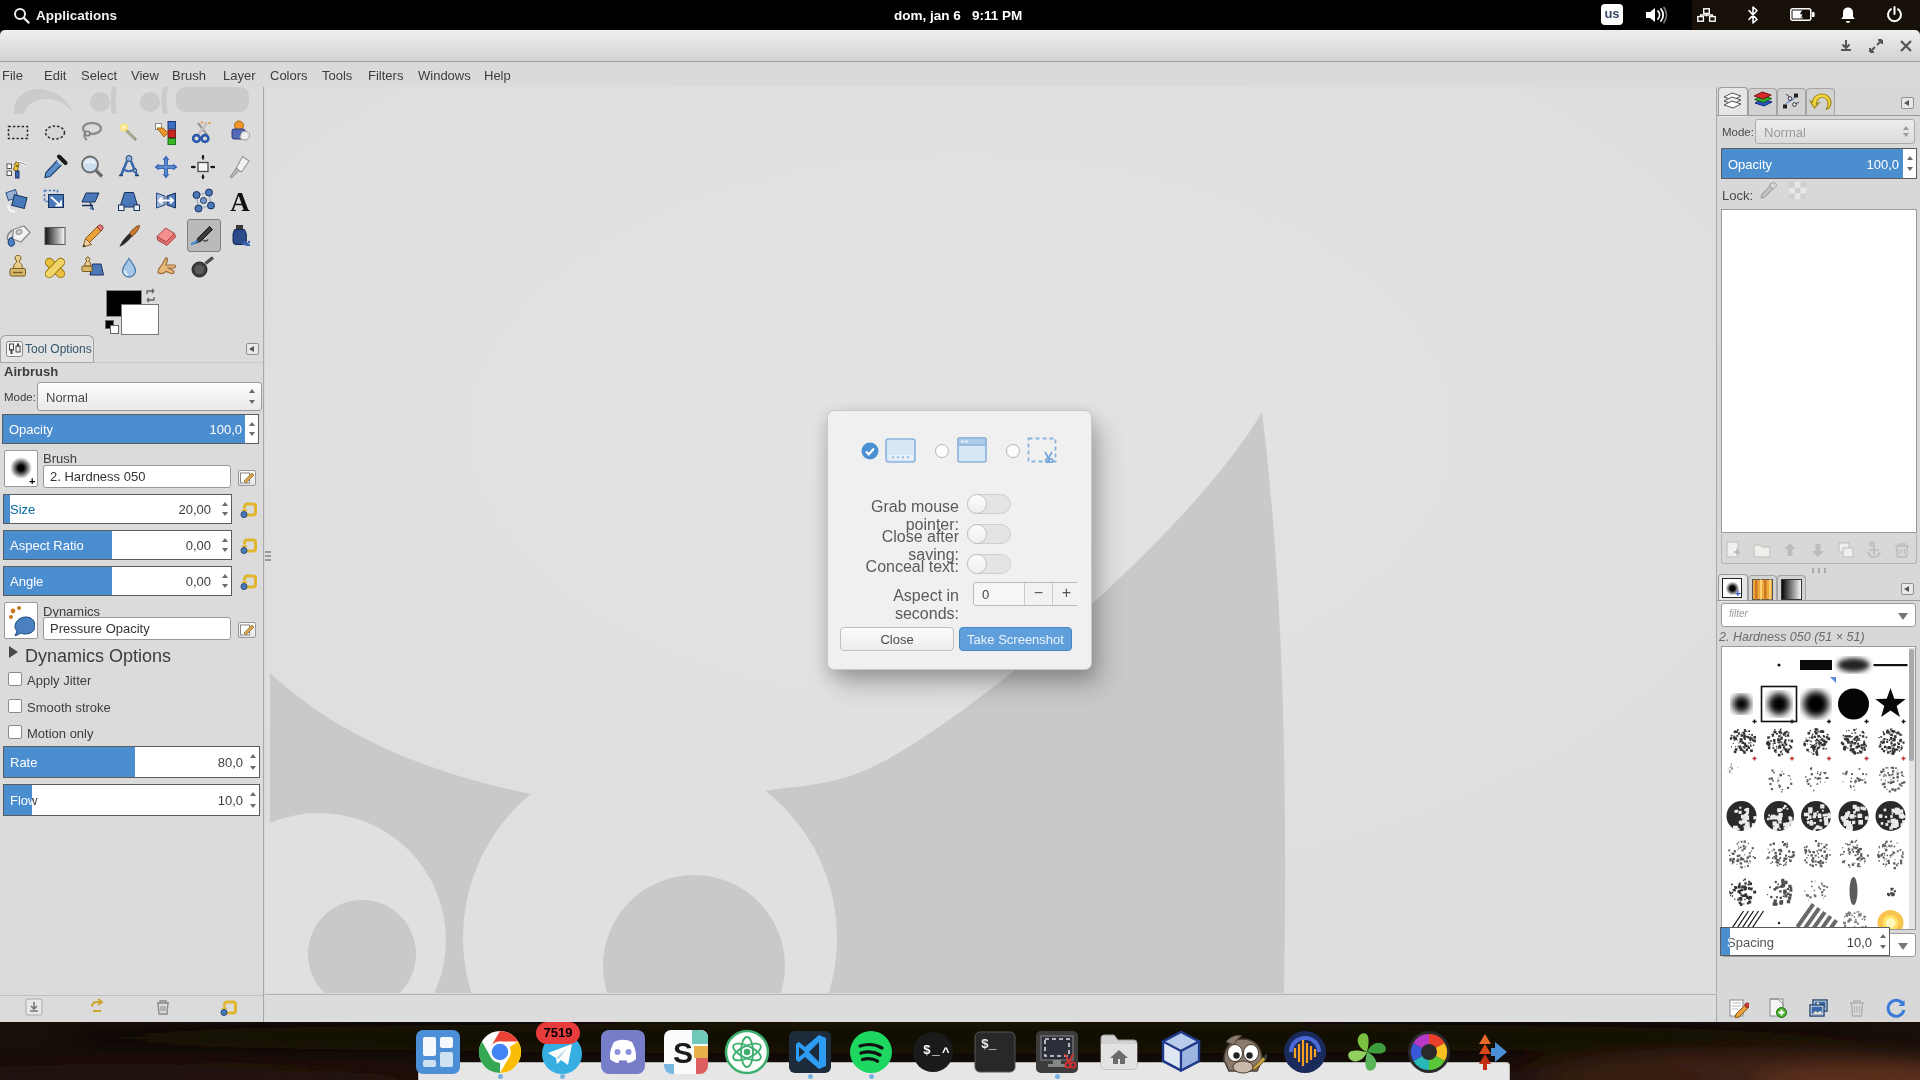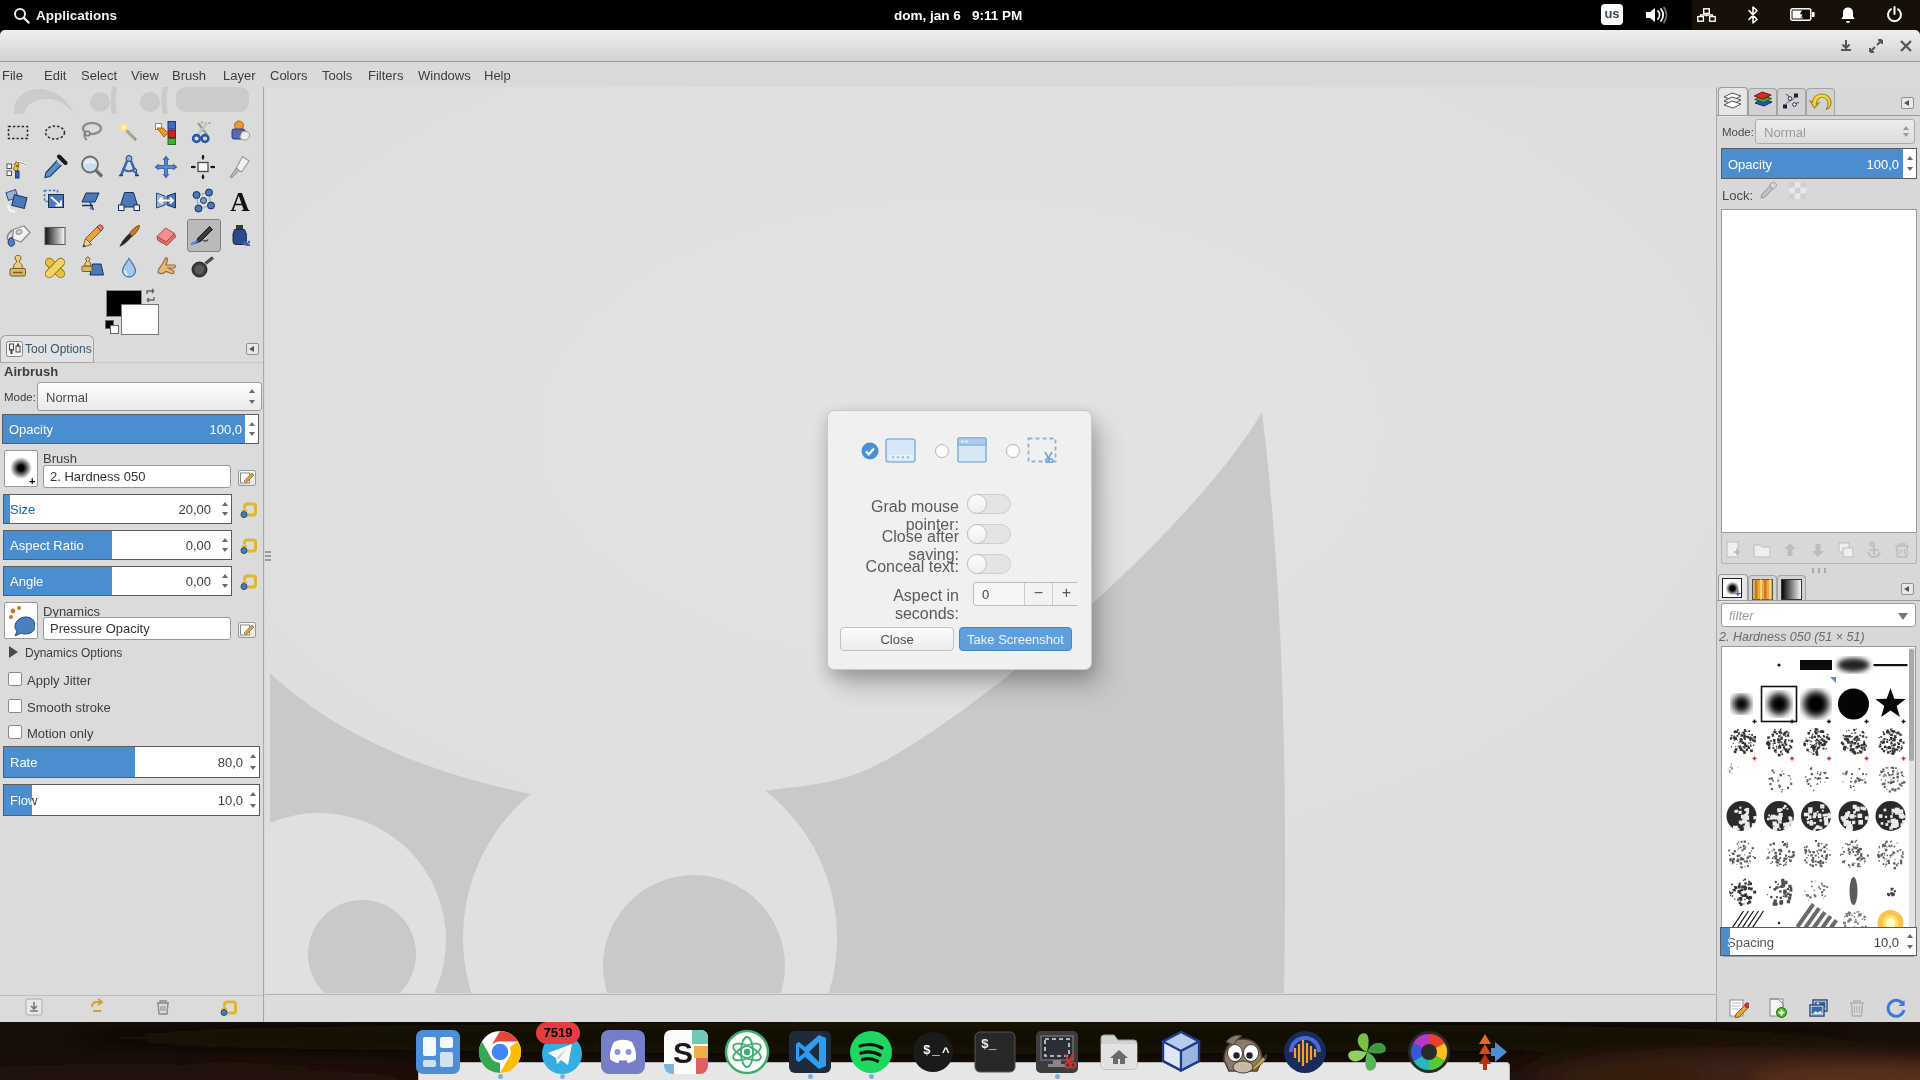--- a/index.html
+++ b/index.html
@@ -460,21 +460,21 @@
       <div class="abs" style="left:43px;top:530px;width:188px;height:23px;background:#fff;border:1px solid #999;border-radius:3px;">
         <div class="abs" style="left:6px;top:3px;font-size:13px;color:#333;">Pressure Opacity</div>
       </div>
       <div class="abs" style="left:238px;top:535px;width:18px;height:16px;background:linear-gradient(#fafafa,#e4e4e4);border:1px solid #999;border-radius:2px;">
         <svg width="14" height="12" viewBox="0 0 14 12" style="margin:1px">
             <rect x="0.5" y="1" width="9" height="10" fill="#fff" stroke="#888"></rect>
             <path d="M4 9 12 1l2 2-8 8z" fill="#d9a44a" stroke="#8a6b28" stroke-width="0.7"></path>
           </svg>
       </div>
       <div class="abs" style="left:9px;top:559px;width:0;height:0;border-top:6px solid transparent;border-bottom:6px solid transparent;border-left:9px solid #4a4a4a;"></div>
-      <div class="abs" style="left:25px;top:559px;font-size:12px;color:#3d3d3d;">Dynamics Options</div>
+      <div class="abs" style="left:25px;top:559px;font-size:18px;color:#3d3d3d;">Dynamics Options</div>
       <div class="checkbox" style="left:8px;top:585px;"></div>
       <div class="cblab" style="left:27px;top:586px;">Apply Jitter</div>
       <div class="checkbox" style="left:8px;top:612px;"></div>
       <div class="cblab" style="left:27px;top:613px;">Smooth stroke</div>
       <div class="checkbox" style="left:8px;top:638px;"></div>
       <div class="cblab" style="left:27px;top:639px;">Motion only</div>
       <div class="slider" style="left:3px;top:659px;width:257px;height:32px;">
         <div class="lab labd" style="color:#3d3d3d">Rate</div>
         <div class="fill" style="width:131px">
             <div class="lab" style="height:32px;line-height:32px;transform:none;top:0;">Rate</div>
@@ -632,21 +632,21 @@
             </linearGradient>
           </defs>
           <rect x="0.5" y="0.5" width="20" height="20" fill="url(#g2)" stroke="#333"></rect>
         </svg>
       <div class="abs" style="left:184px;top:496px;width:13px;height:12px;background:#e8e8e8;border:1px solid #909090;border-radius:2px;"></div>
       <div class="abs" style="left:187px;top:499px;width:0;height:0;border-top:3px solid transparent;border-bottom:3px solid transparent;border-right:5px solid #555;"></div>
       <div class="abs" style="left:0;top:513px;width:203px;height:1px;background:#9a9a9a;"></div>
       <div class="abs" style="left:2px;top:514px;width:29px;height:1px;background:#e6e6e6;"></div>
 
       <div class="abs" style="left:4px;top:516px;width:195px;height:24px;background:#fff;border:1px solid #9a9a9a;border-radius:3px;">
-        <div class="abs" style="left:7px;top:4px;font-size:13px;color:#999;font-style:italic;">filter</div>
+        <div class="abs" style="left:7px;top:4px;font-size:10px;color:#999;font-style:italic;">filter</div>
         <div class="abs" style="right:7px;top:9px;width:0;height:0;border-left:5px solid transparent;border-right:5px solid transparent;border-top:7px solid #777;"></div>
       </div>
       <div class="abs" style="left:2px;top:543px;font-size:12.5px;color:#6a6a6a;font-style:italic;">2. Hardness 050 (51 × 51)</div>
 
       <div class="abs" style="left:4px;top:559px;width:195px;height:284px;background:#fff;border:1px solid #9a9a9a;overflow:hidden;">
         <svg class="abs" style="left:0;top:0" width="195" height="284" viewBox="0 0 195 284">
             <defs>
               <filter id="blur1">
                 <feGaussianBlur stdDeviation="2.5"></feGaussianBlur>
               </filter>
@@ -2002,21 +2002,21 @@
             <path d="M142.5,290 h4 M144.5,288 v4" stroke="#111" stroke-width="1.3"></path>
             <path d="M179.5,290 h4 M181.5,288 v4" stroke="#111" stroke-width="1.3"></path>
           </svg>
         <div class="abs" style="left:187px;top:1px;width:6px;height:282px;background:#e4e4e4;"></div>
         <div class="abs" style="left:187px;top:2px;width:5px;height:112px;background:#aaa;border-radius:2px;"></div>
       </div>
       <div class="dropdown" style="left:4px;top:846px;width:195px;height:24px;background:#fff;border-color:#9a9a9a;">
         <div class="txt" style="color:#5a7a9a;">Basic,</div>
         <div class="abs" style="right:7px;top:9px;width:0;height:0;border-left:5px solid transparent;border-right:5px solid transparent;border-top:7px solid #777;"></div>
       </div>
-      <div class="slider" style="left:3px;top:840px;width:197px;height:29px;">
+      <div class="slider" style="left:3px;top:840px;width:170px;height:29px;">
         <div class="lab labd" style="color:#555">Spacing</div>
         <div class="fill" style="width:9px">
             <div class="lab" style="height:29px;line-height:29px;transform:none;top:0;">Spacing</div>
           </div>
         <div class="val" style="right:17px">10,0</div>
         <div class="spincol">
             <div class="uarr"></div>
             <div class="darr"></div>
           </div>
       </div>

